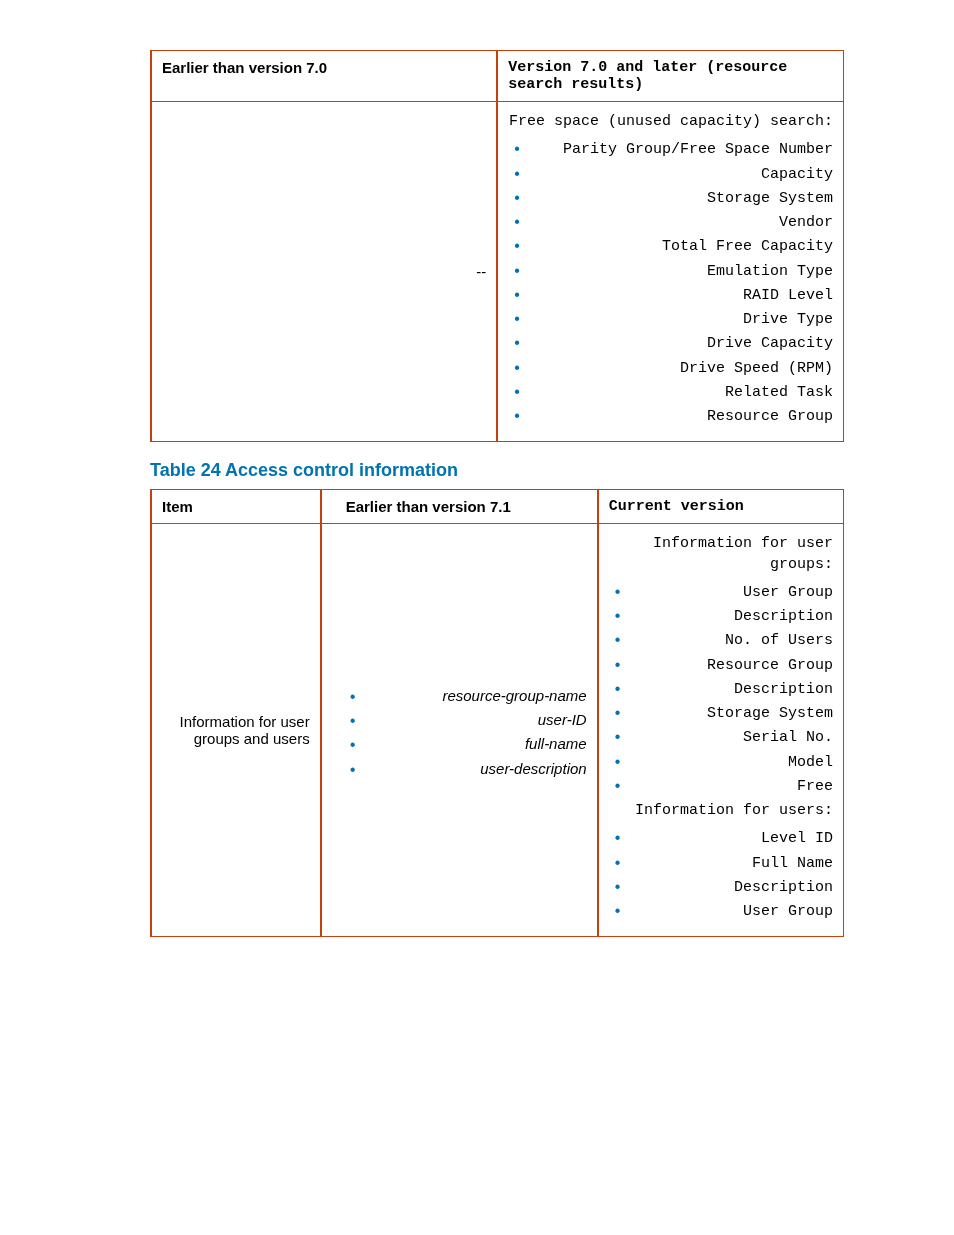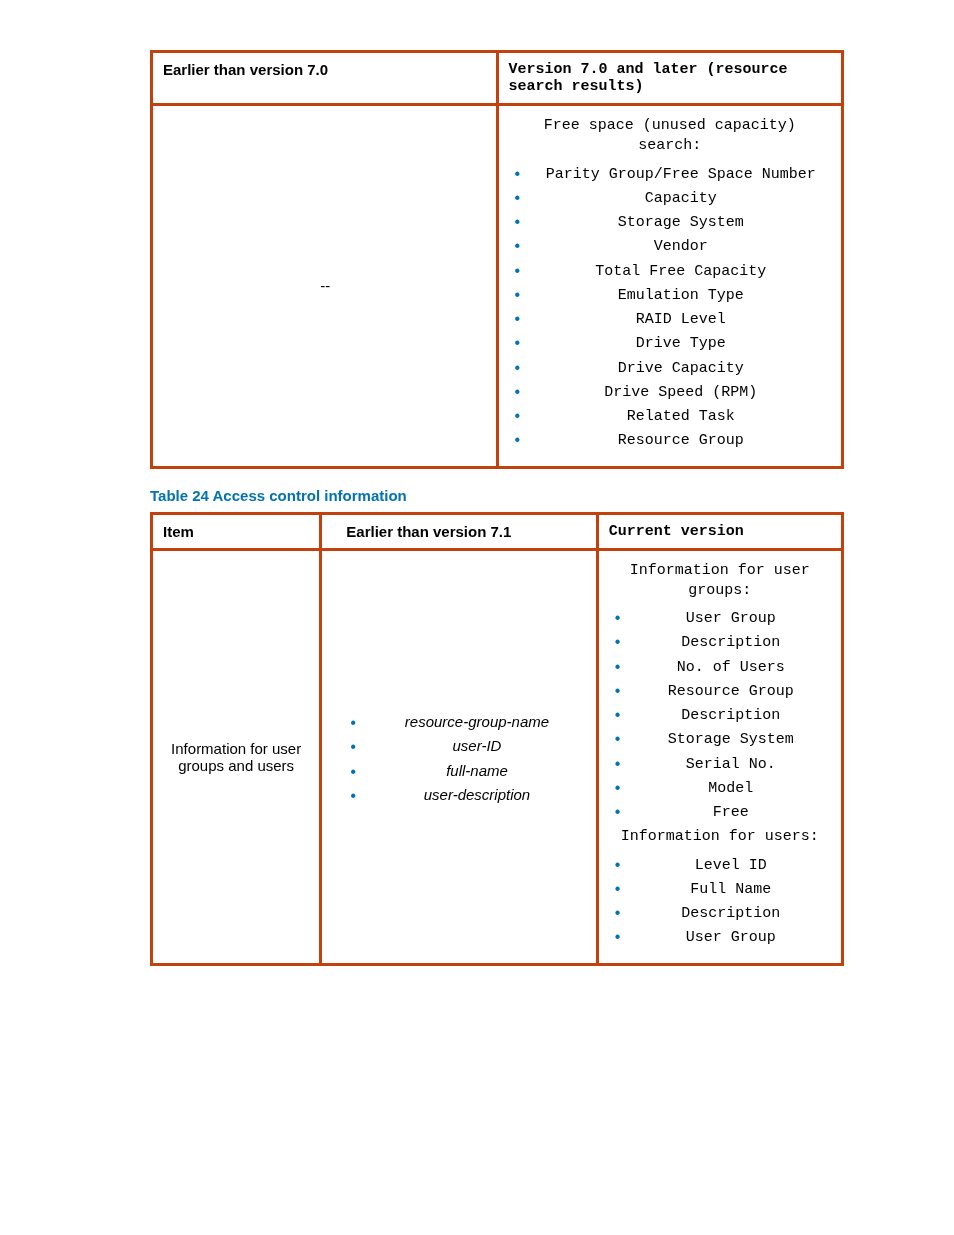--- a/index.html
+++ b/index.html
@@ -14,46 +14,46 @@
       padding: 50px 110px 60px 150px;
       box-sizing: border-box;
       position: relative;
     }
     table {
       border-collapse: collapse;
       width: 100%;
       margin-bottom: 18px;
     }
     table, th, td {
-      border: 3px solid #c2410c;
+      border: 1px solid #c2410c;
     }
     th {
       text-align: left;
       font-weight: bold;
       padding: 8px 10px;
       vertical-align: top;
       border-left-width: 2px;
     }
     td {
-      text-align: center;
+      text-align: right;
       padding: 10px 10px;
       vertical-align: middle;
       border-left-width: 2px;
     }
     .table1 th:first-child, .table1 td:first-child { width: 50%; }
     .table1 th:last-child, .table1 td:last-child { width: 50%; font-family: Liberation Mono, monospace; }
 
     .table2 th:nth-child(1), .table2 td:nth-child(1) { width: 24.5%; }
     .table2 th:nth-child(2), .table2 td:nth-child(2) { width: 40%; padding-left: 24px; }
     .table2 th:nth-child(3), .table2 td:nth-child(3) { width: 35.5%; font-family: Liberation Mono, monospace; }
 
     .table-caption {
       color: #0073b0;
       font-weight: bold;
-      font-size: 15px;
+      font-size: 18px;
       margin: 16px 0 8px 0;
     }
     ul.bullets {
       list-style: none;
       padding: 0;
       margin: 8px 0 0 0;
     }
     ul.bullets li {
       position: relative;
       padding-left: 22px;

